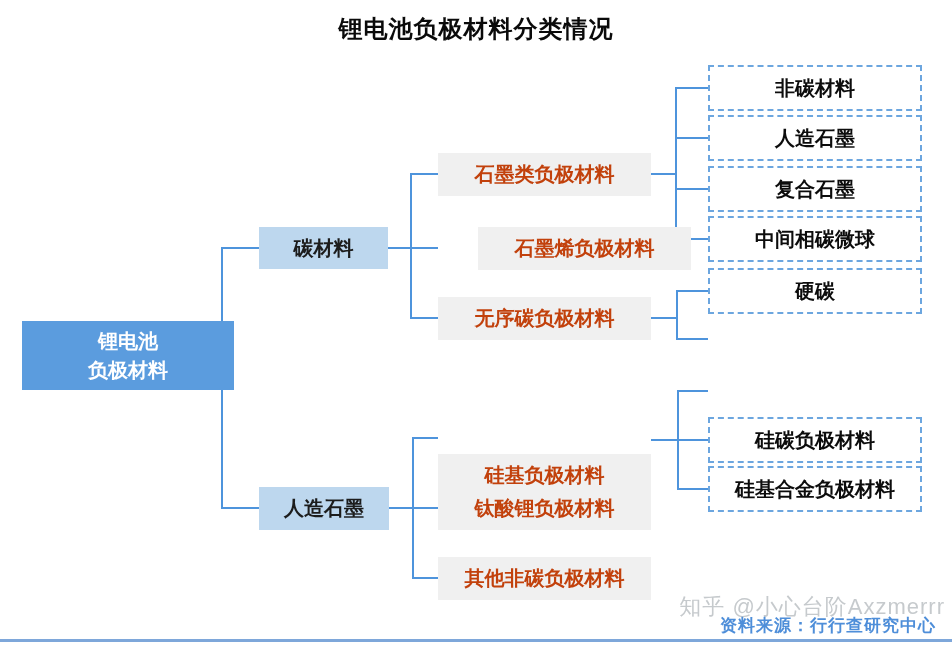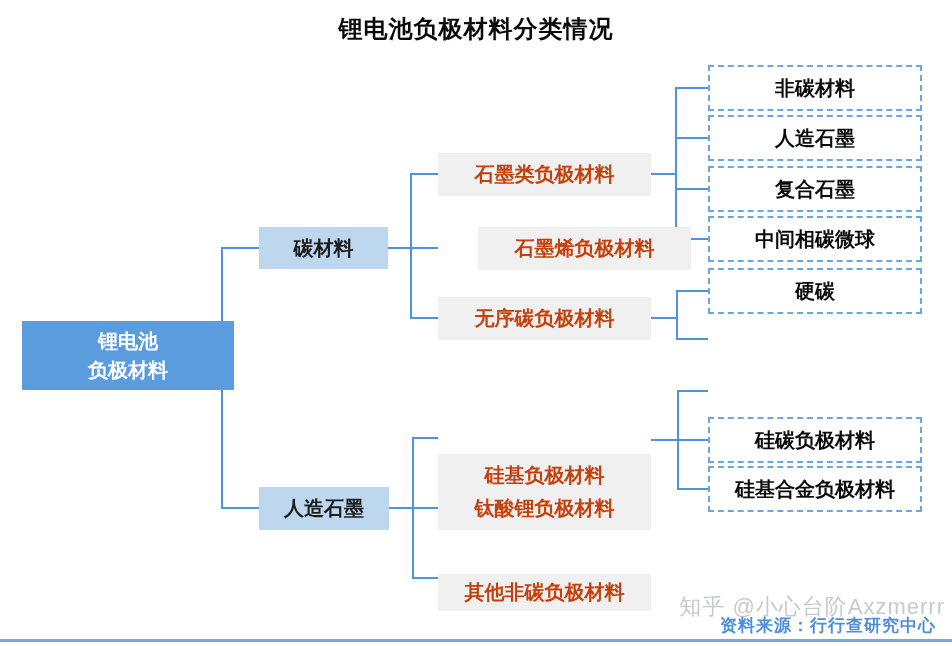--- a/index.html
+++ b/index.html
@@ -65,21 +65,21 @@
   </div>
 
   <div class="node lvl2" style="left:259px;top:227px;width:129px;height:42px;">碳材料</div>
   <div class="node lvl2" style="left:259px;top:487px;width:130px;height:43px;">人造石墨</div>
 
   <div class="node lvl3" style="left:438px;top:153px;width:213px;height:43px;">石墨类负极材料</div>
   <div class="node lvl3" style="left:438px;top:227px;width:213px;height:43px;margin-left:40px;">石墨烯负极材料</div>
   <div class="node lvl3" style="left:438px;top:297px;width:213px;height:43px;">无序碳负极材料</div>
   <div class="node lvl3" style="left:438px;top:417px;width:213px;height:43px;margin-top:37px;">硅基负极材料</div>
   <div class="node lvl3" style="left:438px;top:487px;width:213px;height:43px;">钛酸锂负极材料</div>
-  <div class="node lvl3" style="left:438px;top:557px;width:213px;height:37px;margin-top:17px;">其他非碳负极材料</div>
+  <div class="node lvl3" style="left:438px;top:557px;width:213px;height:43px;">其他非碳负极材料</div>
 
   <div class="node leaf" style="left:708px;top:65px;width:214px;height:46px;">非碳材料</div>
   <div class="node leaf" style="left:708px;top:115px;width:214px;height:46px;">人造石墨</div>
   <div class="node leaf" style="left:708px;top:166px;width:214px;height:46px;">复合石墨</div>
   <div class="node leaf" style="left:708px;top:216px;width:214px;height:46px;">中间相碳微球</div>
   <div class="node leaf" style="left:708px;top:268px;width:214px;height:46px;">硬碳</div>
   <div class="node leaf" style="left:708px;top:417px;width:214px;height:46px;">硅碳负极材料</div>
   <div class="node leaf" style="left:708px;top:466px;width:214px;height:46px;">硅基合金负极材料</div>
 
   <div class="watermark">知乎 @小心台阶Axzmerrr</div>

